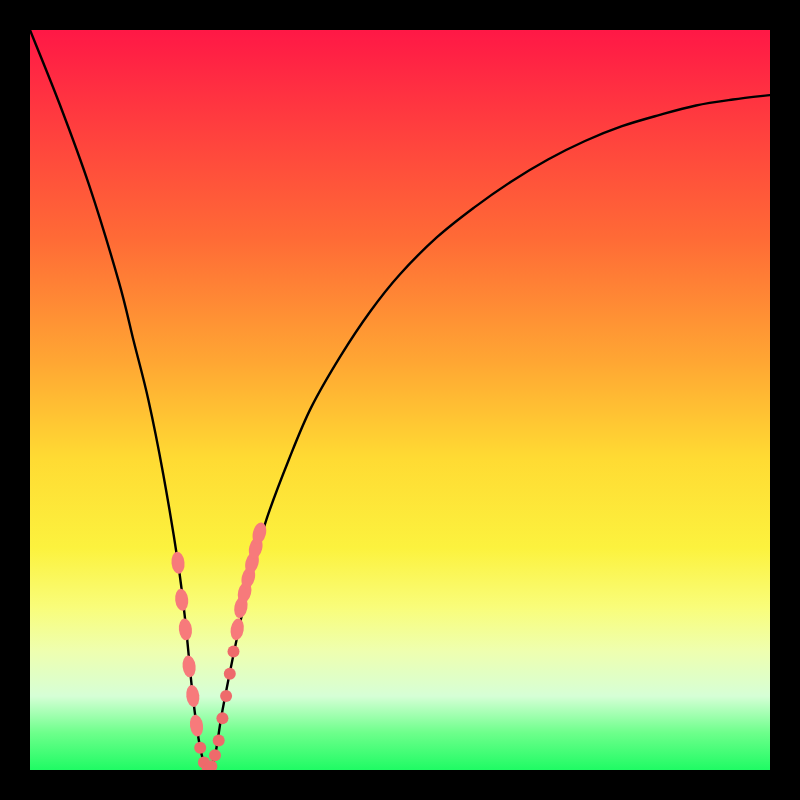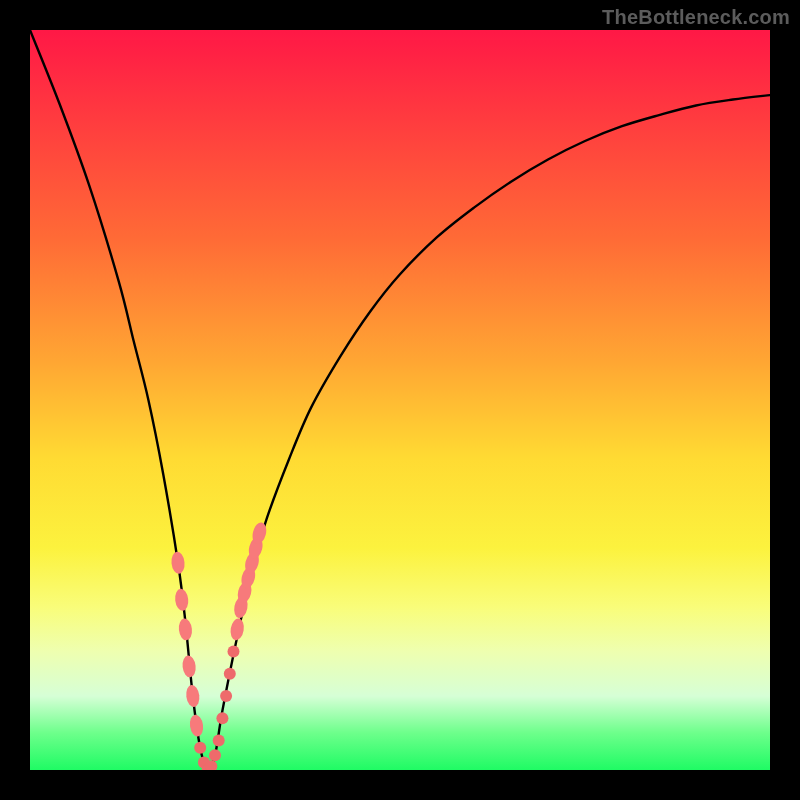--- a/index.html
+++ b/index.html
@@ -85,14 +85,13 @@
           <ellipse cx="210.90" cy="577.20" rx="11" ry="6.5" fill="#f77a7b" transform="rotate(-78.7 210.90 577.20)"></ellipse>
           <ellipse cx="214.60" cy="562.40" rx="11" ry="6.5" fill="#f77a7b" transform="rotate(-76.0 214.60 562.40)"></ellipse>
           <ellipse cx="218.30" cy="547.60" rx="11" ry="6.5" fill="#f77a7b" transform="rotate(-76.0 218.30 547.60)"></ellipse>
           <ellipse cx="222.00" cy="532.80" rx="11" ry="6.5" fill="#f77a7b" transform="rotate(-76.0 222.00 532.80)"></ellipse>
           <ellipse cx="225.70" cy="518.00" rx="11" ry="6.5" fill="#f77a7b" transform="rotate(-76.0 225.70 518.00)"></ellipse>
           <ellipse cx="229.40" cy="503.20" rx="11" ry="6.5" fill="#f77a7b" transform="rotate(-76.0 229.40 503.20)"></ellipse>
         </g>
     </svg>
   </div>
 
-  <div class="watermark">TheBottleneck.com</div>
 </div>
 
 </body></html>

